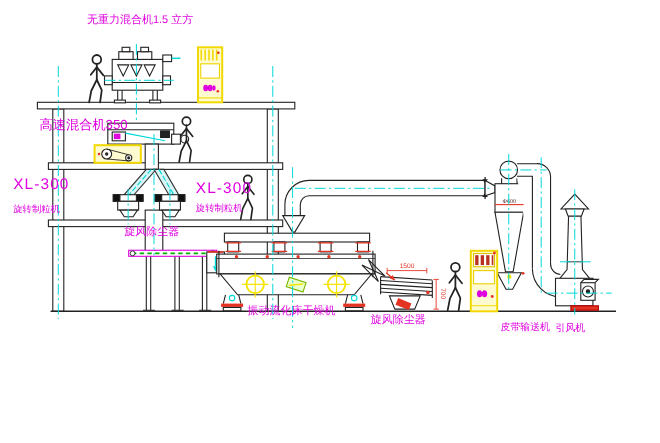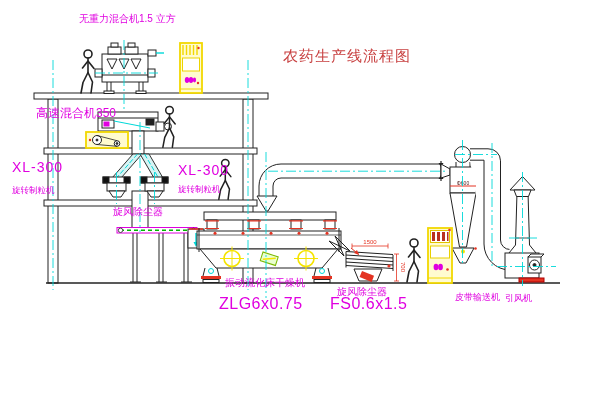--- a/index.html
+++ b/index.html
@@ -252,36 +252,33 @@
         <path d="M522.5,172 V286"></path>
     <path d="M95,73 H158"></path>
     <path d="M268,171.2 H446"></path>
         <path d="M455,154.5 H497"></path>
     <path d="M497,266.5 H556"></path>
         <path d="M509,238 H537"></path>
   </g>
 </svg>
 
 <div id="title">
-  <span class="t1">农药生产线流程图</span>
 </div>
 
 <span class="lbl" style="left:79px;top:14px">无重力混合机1.5 立方</span>
 <span class="lbl" style="left:36px;top:107px;font-size:12px">高速混合机350</span>
 
 <span class="lbl big" style="left:12px;top:160px">XL-300</span>
 <span class="lbl small" style="left:12px;top:186px">旋转制粒机</span>
 
 <span class="lbl big" style="left:178px;top:163px">XL-300</span>
 <span class="lbl small" style="left:178px;top:185px">旋转制粒机</span>
 
 <span class="lbl" style="left:113px;top:207px">旋风除尘器</span>
 
 <span class="lbl" style="left:225px;top:278px">振动流化床干燥机</span>
-<span class="lbl model" style="left:219px;top:296px">ZLG6x0.75</span>
 
 <span class="lbl" style="left:337px;top:287px">旋风除尘器</span>
-<span class="lbl model" style="left:330px;top:296px">FS0.6x1.5</span>
 
 <span class="lbl tiny" style="left:455px;top:293px">皮带输送机</span>
 <span class="lbl tiny" style="left:505px;top:294px">引风机</span>
 
 </div>
 
 </body></html>

